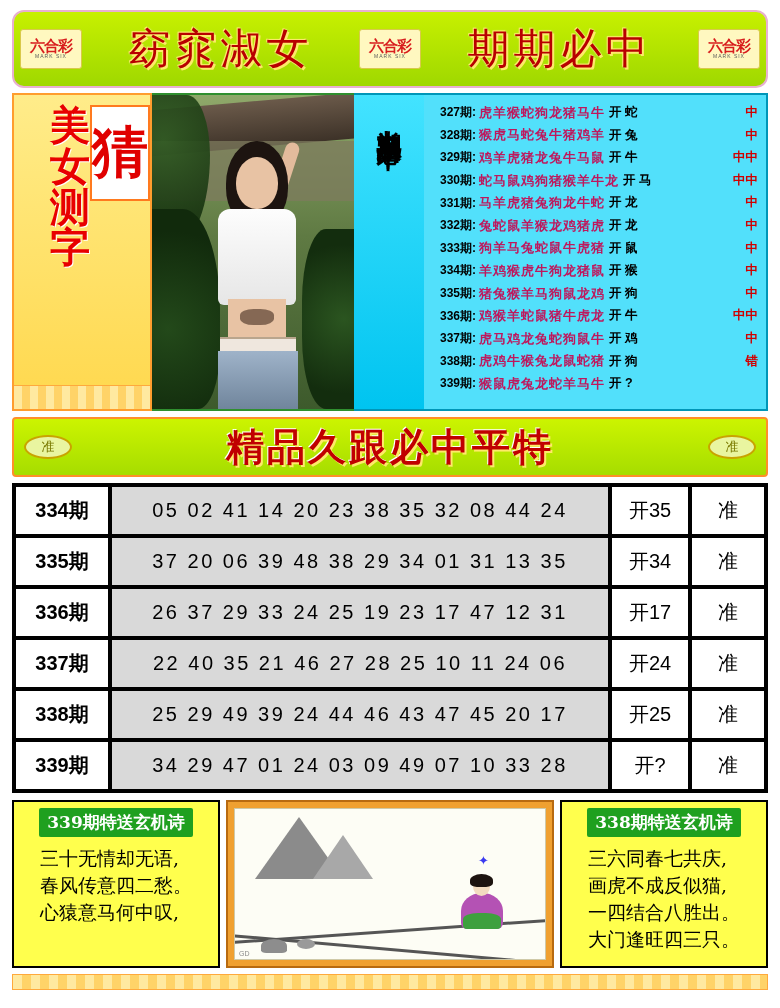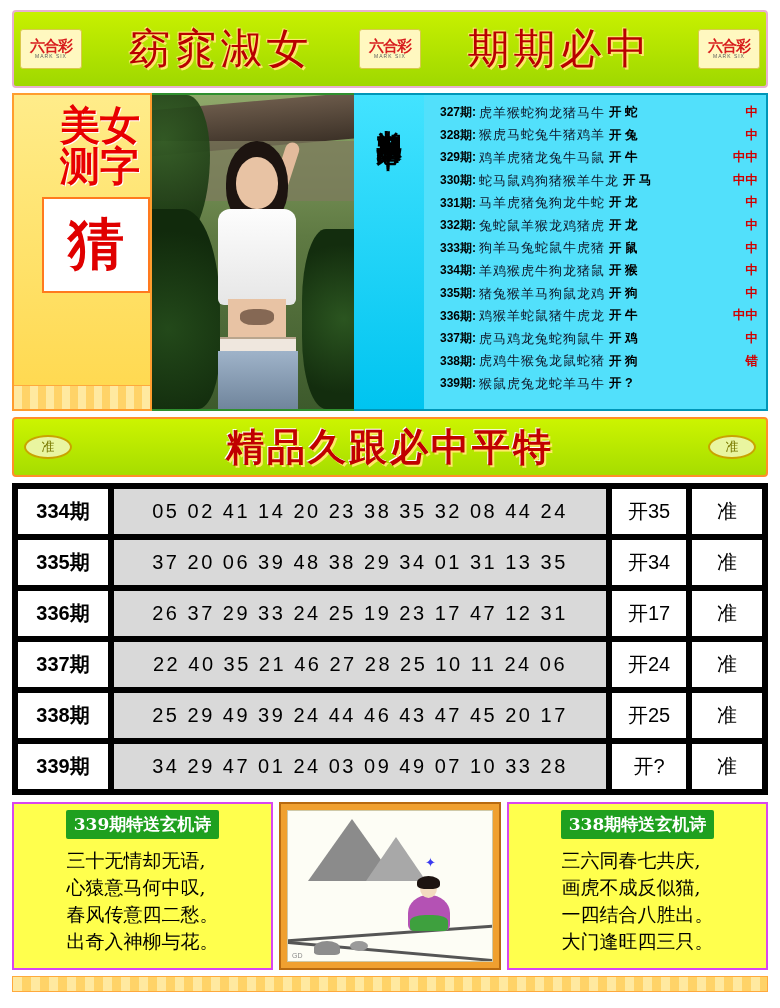--- a/index.html
+++ b/index.html
@@ -16,21 +16,21 @@
     background:#ffffff;
     padding:10px 12px;
   }
 
   
   .header {
     position:relative;
     height:78px;
     background:linear-gradient(#c7f000,#9fd800);
     border:2px solid #e8b0d0;
-    border-radius:4px;
+    border-radius:12px;
     display:flex; align-items:center; justify-content:space-between;
     padding:0 6px;
     overflow:hidden;
   }
   .logo {
     width:62px; height:40px;
     background:#fff8c0;
     border:1px solid #d9c94a;
     border-radius:3px;
     display:flex; flex-direction:column; align-items:center; justify-content:center;
@@ -54,22 +54,22 @@
   .main {
     display:flex;
     margin-top:5px;
     height:318px;
     gap:0;
   }
   .col-left {
     width:140px;
     background:linear-gradient(#ffec8a,#ffd84d);
     border:2px solid #ff9d2e;
-    display:flex; flex-direction:column;
-    align-items:flex-end;
+    display:flex; flex-direction:row;
+    align-items:flex-start;
     position:relative;
     padding-left:36px;
   }
   .vtitle {
     margin-top:10px;
     font-size:40px;
     line-height:1.02;
     font-weight:bold;
     color:#e80000;
     text-align:center;
@@ -154,21 +154,21 @@
   .row {
     display:flex;
     align-items:center;
     font-size:12.5px;
     line-height:1;
     height:22.6px;
     white-space:nowrap;
   }
   .row .per { color:#000; font-weight:bold; width:46px; flex:0 0 46px; text-align:right; font-size:12px;}
   .row .col2 { color:#000; margin-left:3px; }
-  .row .animals { color:#0f172a; font-weight:normal; letter-spacing:1px; font-size:13px;}
+  .row .animals { color:#be185d; font-weight:bold; letter-spacing:1px; font-size:13px;}
   .row .open { color:#000; font-weight:bold; margin-left:4px;}
   .row .res { color:#d00000; font-weight:bold; margin-left:auto; padding-right:4px; font-size:12.5px;}
 
   
   .banner2 {
     margin-top:6px; height:60px;
     background:linear-gradient(#ccf400,#a6dd00);
     border:2px solid #ff8f2a;
     border-radius:4px;
     display:flex; align-items:center; justify-content:space-between;
@@ -190,42 +190,42 @@
   }
 
   
   table.draws {
     margin-top:6px;
     width:100%;
     border-collapse:collapse;
     table-layout:fixed;
   }
   table.draws td {
-    border:6px solid #000000;
+    border:4px solid #000000;
     height:51px;
     font-size:20px;
     color:#000;
     text-align:center;
     vertical-align:middle;
     font-family:"Liberation Sans", sans-serif;
   }
   td.period { width:96px; color:#e00000; font-weight:bold; font-size:21px; background:#ffffff;}
   td.nums { background:#d9d9d9; letter-spacing:2.5px; font-size:19.5px; padding:0 8px; text-align:left;}
   td.open { width:80px; font-size:22px; background:#ffffff;}
   td.ok  { width:76px; color:#e00000; font-size:19px; background:#ffffff;}
 
   
   .bottom {
     margin-top:7px;
     display:flex; gap:6px; height:168px;
   }
   .poem {
-    width:261px;
+    width:208px;
     background:#ffff4d;
-    border:2px solid #d946ef;
+    border:2px solid #000000;
     display:flex; flex-direction:column; align-items:center;
   }
   .poem .cap {
     margin-top:6px;
     background:#1fa01f; color:#fff;
     font-size:17px; font-weight:bold;
     padding:3px 8px; border-radius:2px;
     font-family:"DejaVu Serif", serif;
   }
   .poem .lines {
@@ -461,23 +461,22 @@
     </tr>
   </tbody>
     </table>
 
   <div class="bottom">
 
     <div class="poem">
       <div class="cap">339期特送玄机诗</div>
       <div class="lines">
         <div>三十无情却无语,</div>
+        <div>春风传意四二愁。</div>
         <div>心猿意马何中叹,</div>
-        <div>春风传意四二愁。</div>
-        <div>出奇入神柳与花。</div>
       </div>
     </div>
 
     <div class="mid-art">
       <div class="art">
         <div class="art-mtn1"></div>
         <div class="art-mtn2"></div>
         <div class="art-river"></div>
         <div class="art-bank1"></div>
         <div class="art-bank2"></div>

